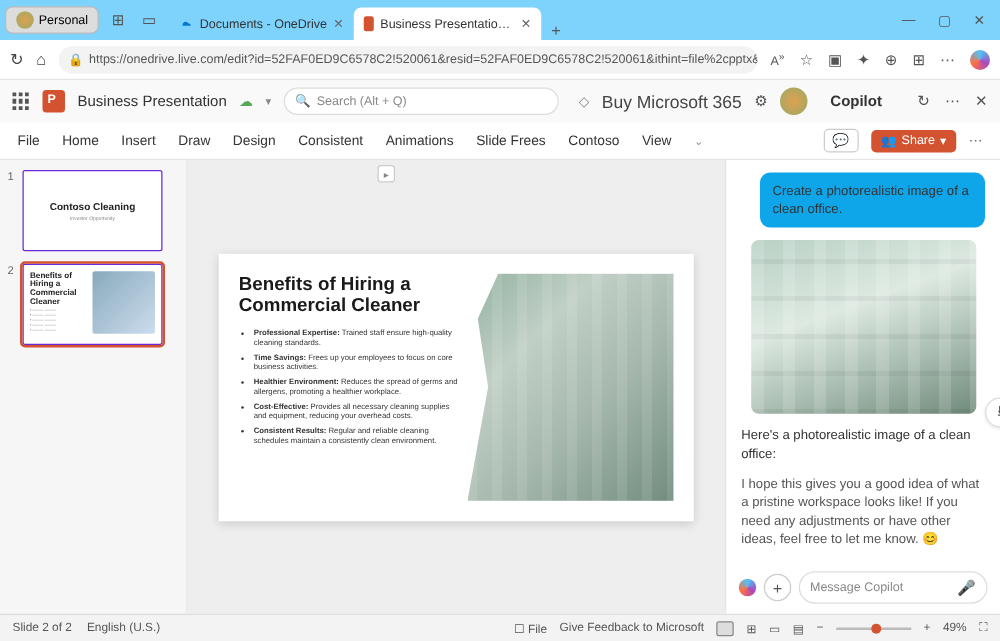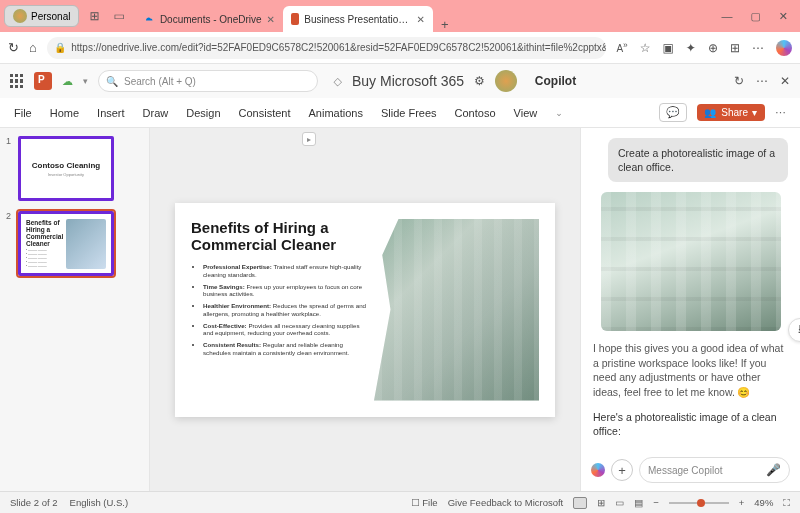--- a/index.html
+++ b/index.html
@@ -1,19 +1,19 @@
 <!DOCTYPE html>
 <html><head>
 <meta charset="utf-8">
 <style>
 * { box-sizing: border-box; margin: 0; padding: 0; font-family: "Segoe UI", Arial, sans-serif; }
 body { width: 800px; height: 513px; overflow: hidden; background: #f5f5f5; display: flex; flex-direction: column; }
 
 
-.titlebar { height: 32px; background: #fca5a5; display: flex; align-items: center; padding: 0 4px; }
+.titlebar { height: 32px; background: #7dd3fc; display: flex; align-items: center; padding: 0 4px; }
 .profile-tab { display: flex; align-items: center; gap: 4px; padding: 2px 8px; border: 1px solid #bbb; border-radius: 6px; background: #ddd; font-size: 10px; height: 22px; }
 .avatar-sm { width: 14px; height: 14px; background: radial-gradient(circle,#e0a050,#9a6); border-radius: 50%; }
 .title-icons { display: flex; gap: 14px; margin-left: 10px; color: #555; font-size: 12px; align-items: center; }
 .browser-tabs { display: flex; margin-left: 10px; gap: 0; flex: 1; align-items: flex-end; height: 100%; }
 .btab { display: flex; align-items: center; gap: 5px; padding: 4px 8px; font-size: 10px; color: #333; max-width: 150px; border-radius: 6px 6px 0 0; height: 26px; }
 .btab.active { background: #fff; }
 .btab .ico { width: 12px; height: 12px; }
 .btab .close { font-size: 10px; color: #666; cursor: pointer; }
 .newtab { font-size: 13px; color: #555; padding: 0 8px; cursor: pointer; }
 .win-controls { display: flex; gap: 18px; margin-right: 8px; color: #555; font-size: 11px; }
@@ -46,42 +46,42 @@
 .ribbon .tab { cursor: pointer; }
 .ribbon-right { margin-left: auto; display: flex; gap: 10px; align-items: center;}
 .share-btn { background: #d35230; color: #fff; border-radius: 4px; padding: 3px 8px; font-size: 10px; display: flex; align-items: center; gap: 4px;}
 .mode-btn { border: 1px solid #ccc; border-radius: 4px; padding: 2px 6px; font-size: 11px;}
 
 
 .workspace { flex: 1; display: flex; overflow: hidden; }
 .thumbs { width: 150px; background: #f6f6f6; border-right: 1px solid #e5e5e5; padding: 8px 6px; overflow-y: auto;}
 .thumb-wrap { display: flex; gap: 4px; margin-bottom: 10px;}
 .thumb-num { font-size: 9px; color: #666; width: 8px; }
-.thumb { width: 96px; height: 65px; background: #fff; border: 3px solid #6d28d9; border-radius: 2px; padding: 5px; font-size: 6px; overflow: hidden; cursor: pointer;}
+.thumb { width: 112px; height: 65px; background: #fff; border: 1px solid #6d28d9; border-radius: 2px; padding: 5px; font-size: 6px; overflow: hidden; cursor: pointer;}
 .thumb.selected { outline: 2px solid #d35230; }
 .thumb-title { font-size: 6.5px; font-weight: bold; color: #222; margin-bottom: 2px; }
 .thumb2 { display: flex; gap: 3px;}
 .thumb2-text { flex: 1; }
 .thumb2-img { width: 50px; height: 50px; background: linear-gradient(135deg,#8ab,#cde); border-radius: 2px;}
 
 .canvas-area { flex: 1; background: #eee; display: flex; align-items: center; justify-content: center; position: relative;}
 .slide { width: 380px; height: 214px; background: #fff; box-shadow: 0 2px 8px rgba(0,0,0,.15); display: flex; padding: 16px; gap: 8px; position: relative; overflow: hidden;}
 .slide-text { flex: 1;}
 .slide-title { font-size: 15px; font-weight: 700; color: #1a1a1a; line-height: 1.15; margin-bottom: 10px;}
 .slide ul { list-style: disc; padding-left: 12px; }
 .slide li { font-size: 6.2px; color: #333; margin-bottom: 4px; line-height: 1.25;}
 .slide li b { font-weight: 600; }
 .slide-img { width: 165px; height: 100%; background: linear-gradient(135deg,#a0c0b0 0%,#d8e4dc 30%,#b8c8c0 60%,#7a9588 100%); clip-path: polygon(15% 0, 100% 0, 100% 100%, 0 100%, 10% 50%, 5% 20%); position: relative;}
 .slide-img::before { content:""; position:absolute; inset:0; background: repeating-linear-gradient(90deg, rgba(255,255,255,.1) 0 8px, transparent 8px 20px), linear-gradient(rgba(60,90,70,.15),rgba(60,90,70,.15)); }
 .out-handle { position: absolute; top: 4px; left: 152px; width: 14px; height: 14px; border: 1px solid #ccc; background:#fff; border-radius:3px; font-size:8px; display:flex; align-items:center; justify-content:center; color:#888;}
 
 
 .copilot-pane { width: 220px; background: #fff; border-left: 1px solid #e5e5e5; display: flex; flex-direction: column; position: relative;}
 .cp-body { flex: 1; padding: 10px 12px; overflow-y: auto; font-size: 10.5px; color: #333; display:flex; flex-direction:column; gap:10px;}
-.user-msg { align-self: flex-end; background: #e5e5e5; border-radius: 8px; padding: 8px 10px; font-size: 10.5px; line-height: 1.35; max-width: 180px;}
+.user-msg { align-self: flex-end; background: #0ea5e9; border-radius: 8px; padding: 8px 10px; font-size: 10.5px; line-height: 1.35; max-width: 180px;}
 .cp-img { width: 180px; height: 180px; background: linear-gradient(160deg,#b8d0c4 0%,#dde9e1 40%,#a8bcb0 70%,#6f8a7a 100%); border-radius: 6px; align-self: center; position: relative; overflow: hidden;}
 .cp-img::before { content:""; position:absolute; inset:0; background: repeating-linear-gradient(90deg, rgba(255,255,255,.15) 0 10px, transparent 10px 25px), repeating-linear-gradient(0deg, rgba(0,0,0,.05) 0 4px, transparent 4px 30px);}
 .cp-text { line-height: 1.4; }
 .cp-input-row { padding: 8px 10px; display: flex; gap: 6px; align-items: center;}
 .cp-add { width: 22px; height: 22px; border: 1px solid #ccc; border-radius: 50%; display: flex; align-items: center; justify-content: center; font-size: 13px; color: #555;}
 .cp-input { flex: 1; height: 26px; border: 1px solid #ddd; border-radius: 14px; display: flex; align-items: center; padding: 0 8px; font-size: 10px; color: #888; gap: 18px;}
 .cp-mic { font-size: 12px; color: #666; }
 .cp-spark { width: 14px; height: 14px; background: conic-gradient(#4fc3f7,#ab47bc,#ff7043,#4fc3f7); border-radius: 50%;}
 .dl-badge { position: absolute; right: -12px; top: 190px; width: 24px; height: 24px; background:#fff; border:1px solid #ddd; border-radius:50%; display:flex; align-items:center; justify-content:center; font-size:12px; color:#555; box-shadow:0 1px 3px rgba(0,0,0,.1);}
 
@@ -151,20 +151,21 @@
       <span></span>
       <span></span>
       <span></span>
       <span></span>
       <span></span>
       <span></span>
       <span></span>
       <span></span>
     </div>
   <div class="pp-logo"></div>
+  <span class="doc-title">Business Presentation</span>
   <span class="cloud-ico">☁</span>
   <span style="font-size:9px;color:#888">▾</span>
   <div class="search-box">
     <span>🔍</span>
     <span>Search (Alt + Q)</span>
   </div>
   <span style="font-size:11px;color:#888;margin-left:6px">◇</span>
   <span class="buy-link">Buy Microsoft 365</span>
   <span class="gear">⚙</span>
   <div class="avatar-md"></div>
@@ -237,22 +238,22 @@
         </ul>
       </div>
       <div class="slide-img"></div>
     </div>
   </div>
 
   <div class="copilot-pane">
     <div class="cp-body">
       <div class="user-msg">Create a photorealistic image of a clean office.</div>
       <div class="cp-img"></div>
+      <div class="cp-text">Here's a photorealistic image of a clean office:</div>
       <div class="cp-text" style="color:#555">I hope this gives you a good idea of what a pristine workspace looks like! If you need any adjustments or have other ideas, feel free to let me know. 😊</div>
-      <div class="cp-text">Here's a photorealistic image of a clean office:</div>
     </div>
     <div class="dl-badge">⭳</div>
     <div class="cp-input-row">
       <span class="cp-spark"></span>
       <div class="cp-add">+</div>
       <div class="cp-input">
         <span>Message Copilot</span>
         <span class="cp-mic" style="margin-left:auto">🎤</span>
       </div>
     </div>

